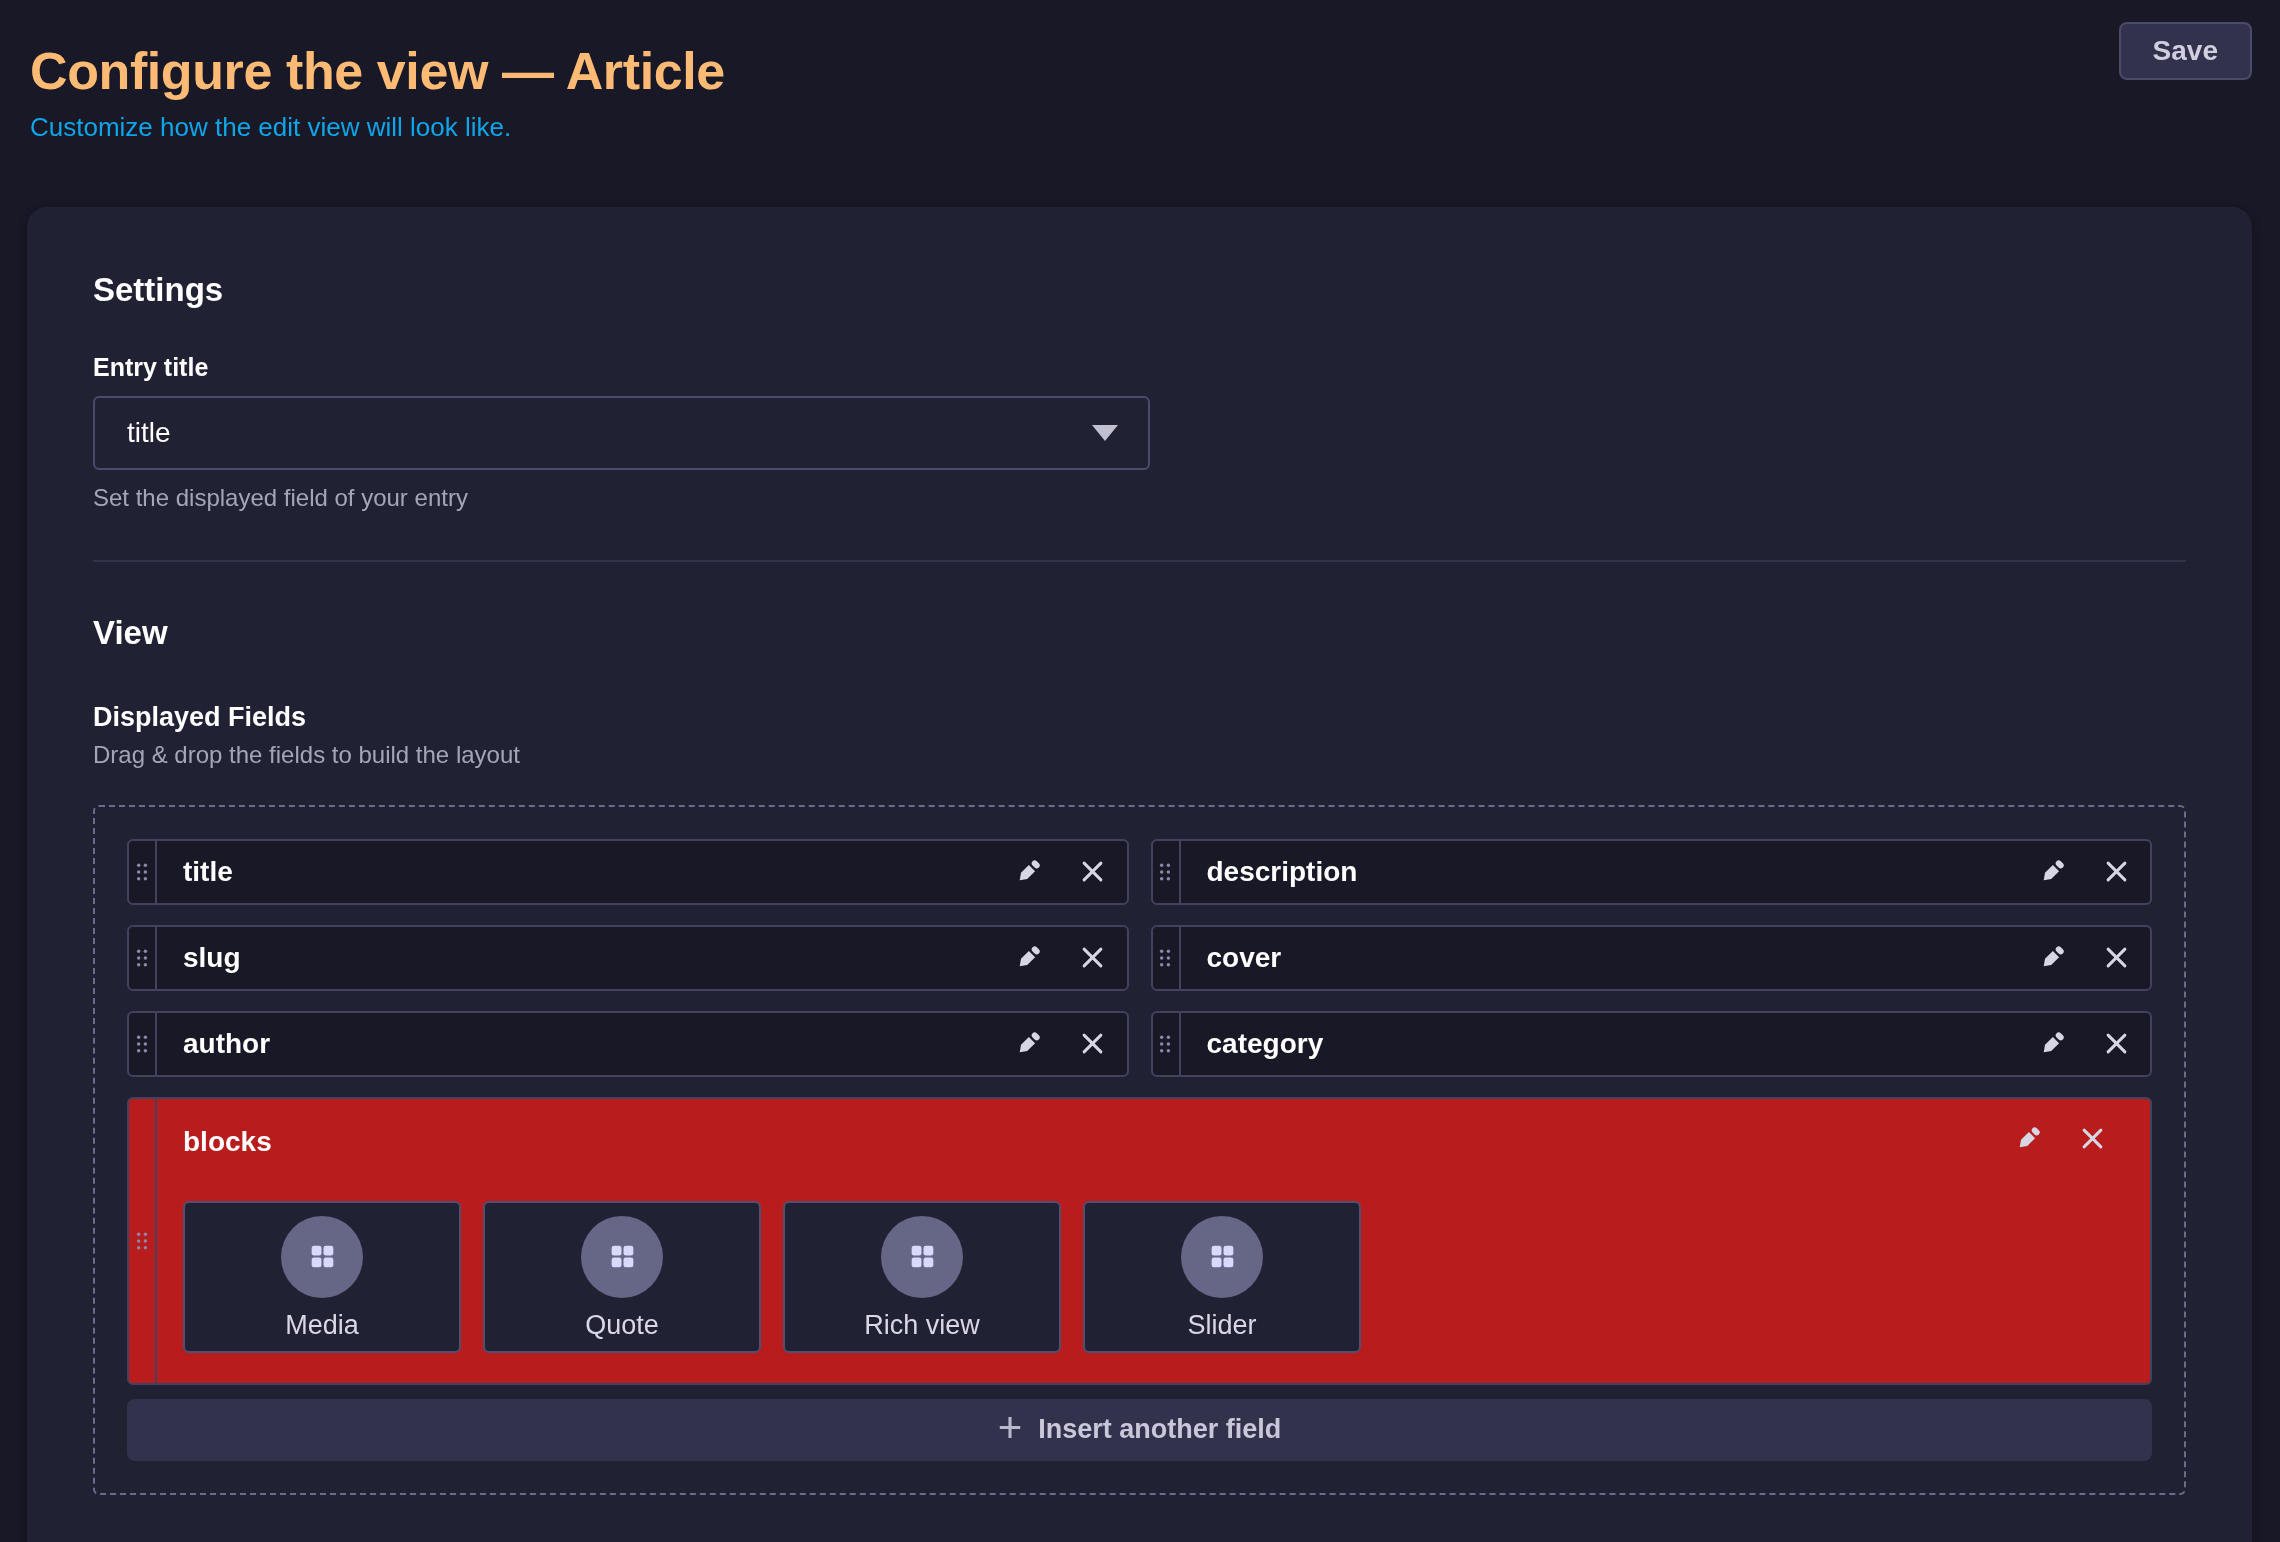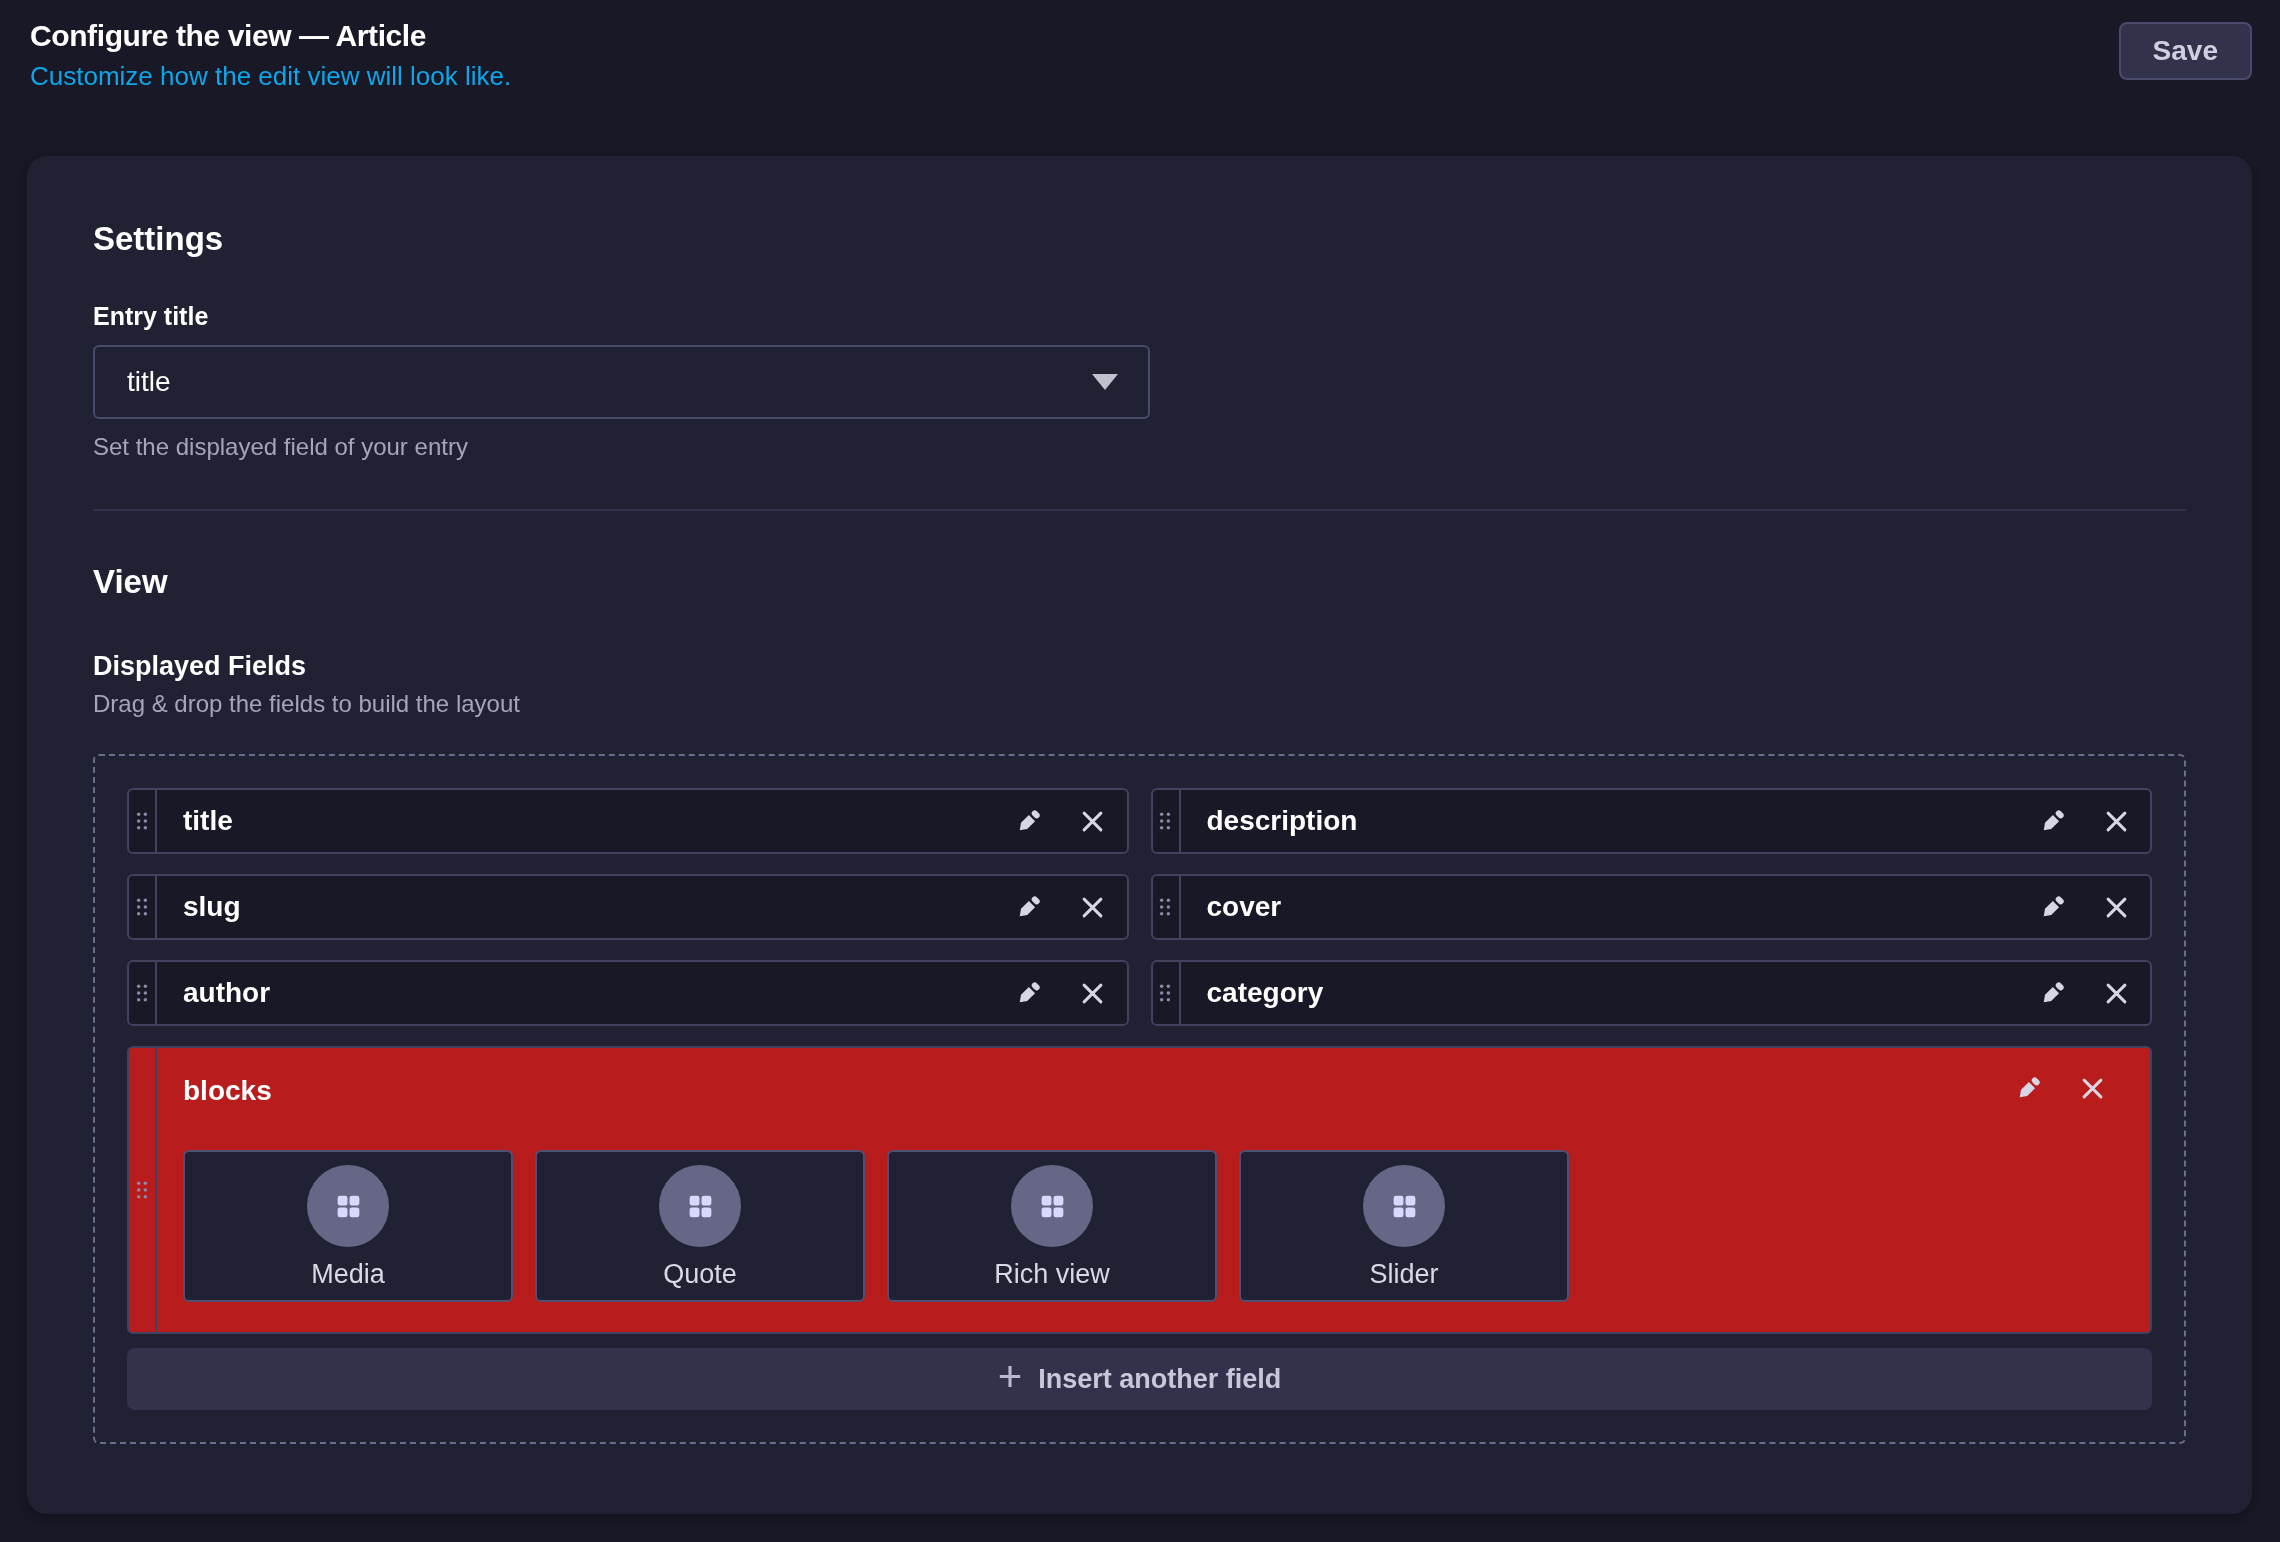--- a/index.html
+++ b/index.html
@@ -9,22 +9,23 @@
     font-family: "Liberation Sans", sans-serif;
     overflow: hidden;
   }
 
   
   .header {
     display: flex; justify-content: space-between; align-items: flex-start;
     padding: 16px 28px 0 30px;
   }
   .page-title {
-    color: #ffffff; font-size: 30px; font-weight: 700; letter-spacing: -0.4px;
+    color: #fdba74; font-size: 52px; font-weight: 700; letter-spacing: -0.4px;
     line-height: 1.3;
+    margin-top: 22px;
   }
   .page-subtitle { color: #0ea5e9; font-size: 26px; margin-top: 6px; }
   .save-btn {
     margin-top: 6px;
     height: 58px; padding: 0 32px;
     background: #32324d; border: 2px solid #4a4a6a; border-radius: 8px;
     color: #cfcfe0; font-size: 28px; font-weight: 600;
     font-family: "Liberation Sans", sans-serif;
     cursor: pointer;
   }
@@ -111,21 +112,21 @@
     border: 2px solid #42425f; border-radius: 6px;
     display: flex; align-items: stretch;
     overflow: hidden;
   }
   .blocks-card .drag-cell { align-items: center; }
   .blocks-body { flex: 1 1 auto; padding: 18px 24px 30px 26px; display: flex; flex-direction: column; }
   .blocks-header { display: flex; align-items: center; }
   .blocks-name { color: #ffffff; font-size: 28px; font-weight: 600; padding-top: 6px; flex: 1 1 auto; }
   .components-row { margin-top: 40px; display: flex; gap: 22px; }
   .component-card {
-    width: 330px; height: 152px;
+    width: 278px; height: 152px;
     background: #212134;
     border: 2px solid #4f4f73; border-radius: 6px;
     display: flex; flex-direction: column; align-items: center;
     cursor: pointer;
   }
   .component-circle {
     margin-top: 13px;
     width: 82px; height: 82px; border-radius: 50%;
     background: #666687;
     display: flex; align-items: center; justify-content: center;

